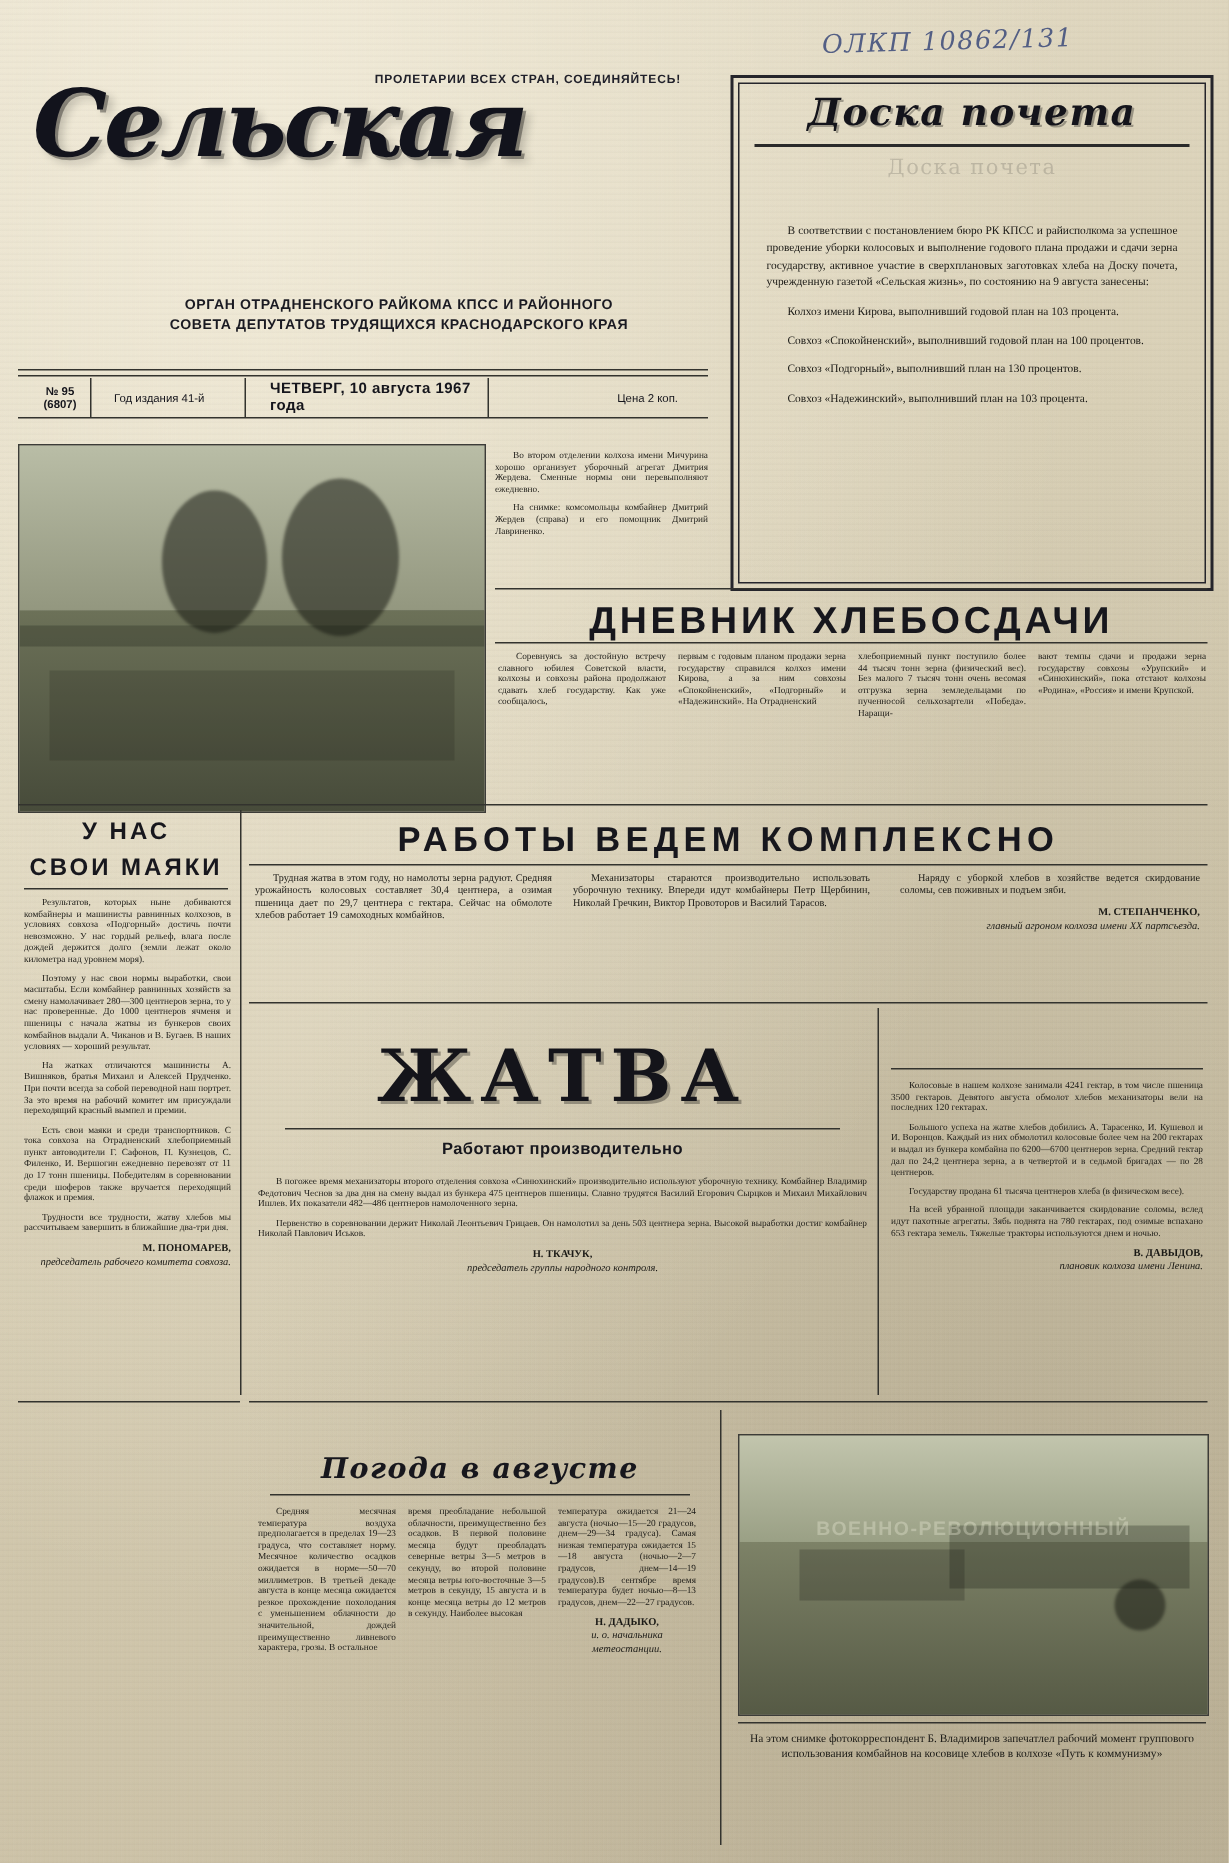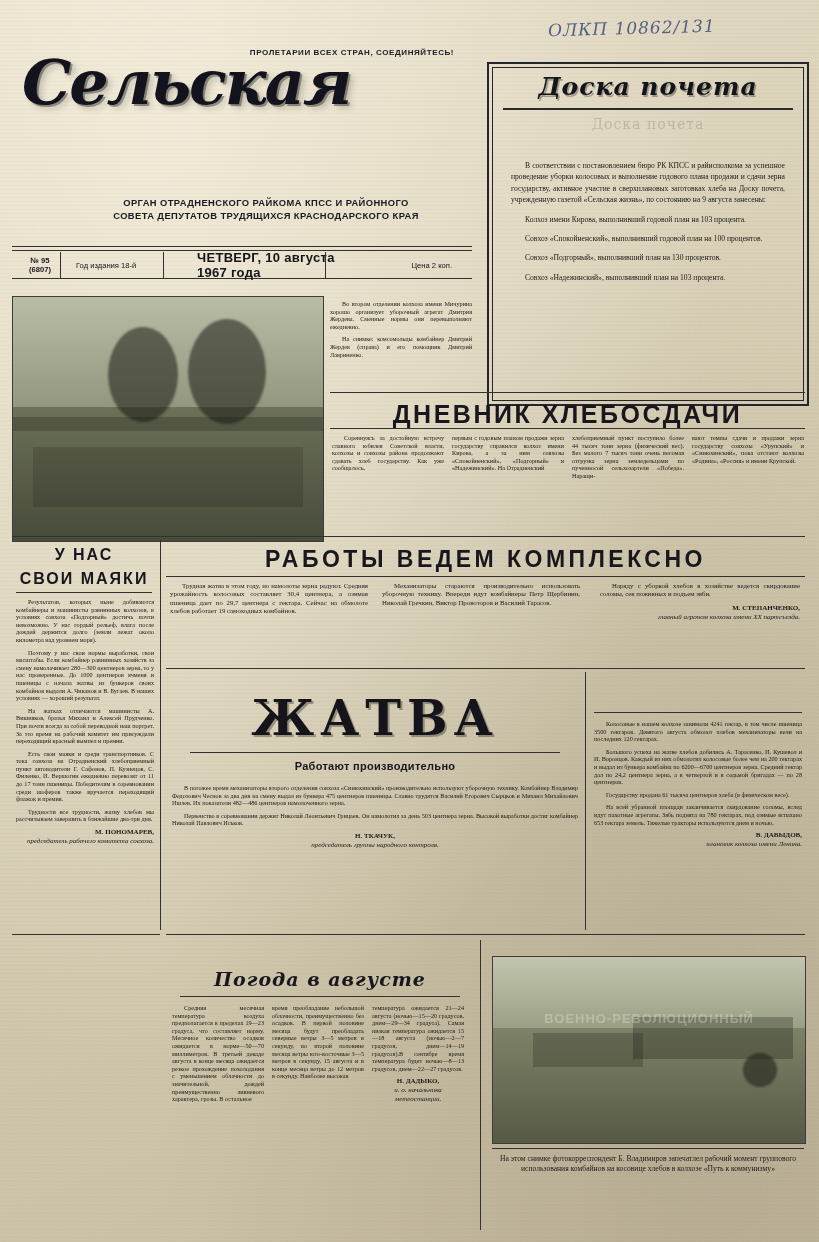--- a/index.html
+++ b/index.html
@@ -65,25 +65,25 @@
     text-align:center;color:#1a1a22;
   }
   .dateline{
     position:absolute;left:12px;top:252px;width:460px;height:26px;
     font-family:"Liberation Sans", sans-serif;
     font-size:7.6px;color:#15151c;
   }
   .dateline .cell{position:absolute;top:0;height:26px;display:flex;align-items:center;}
   .dl-num{left:2px;width:52px;flex-direction:column;justify-content:center;align-items:flex-start;line-height:9px;font-weight:bold;}
   .dl-year{left:64px;width:90px;}
-  .dl-date{left:168px;width:150px;font-weight:bold;font-size:13px;letter-spacing:.3px;margin-left:17px;}
+  .dl-date{left:168px;width:150px;font-weight:bold;font-size:10px;letter-spacing:.3px;}
   .dl-price{left:330px;width:110px;justify-content:flex-end;}
 
   
-  .doska{position:absolute;left:487px;top:50px;width:318px;height:340px;border:2px solid #25252b;margin-top:12px;}
+  .doska{position:absolute;left:487px;top:50px;width:318px;height:340px;border:2px solid #25252b;}
   .doska-in{position:absolute;inset:3px;border:1px solid #25252b;}
   .doska-title{
     position:absolute;left:0;right:0;top:8px;
     text-align:center;
     font-family:"DejaVu Serif", serif;
     font-weight:bold;font-style:italic;font-size:25px;letter-spacing:1px;
     color:#14141b;text-shadow:1.5px 1.5px 0 rgba(0,0,0,.3);
   }
   .doska-rule{position:absolute;left:14px;right:14px;top:44px;border-top:2px solid #2a2a2a;}
   .doska-ghost{
@@ -168,21 +168,21 @@
     </div>
 
     <div class="hrule2" style="left:12px;top:246px;width:460px;"></div>
     <div class="hrule" style="left:12px;top:278px;width:460px;"></div>
 
     <div class="dateline">
       <div class="cell dl-num">
         <span>№ 95</span>
         <span>(6807)</span>
       </div>
-      <div class="cell dl-year">Год издания 18-й</div>
+      <div class="cell dl-year">Год издания 41-й</div>
       <div class="cell dl-date">ЧЕТВЕРГ, 10 августа 1967 года</div>
       <div class="cell dl-price">Цена 2 коп.</div>
     </div>
     <div class="colrule" style="left:60px;top:252px;height:26px;"></div>
     <div class="colrule" style="left:163px;top:252px;height:26px;"></div>
     <div class="colrule" style="left:325px;top:252px;height:26px;"></div>
 
     <div class="doska">
       <div class="doska-in"></div>
       <div class="doska-title">Доска почета</div>

